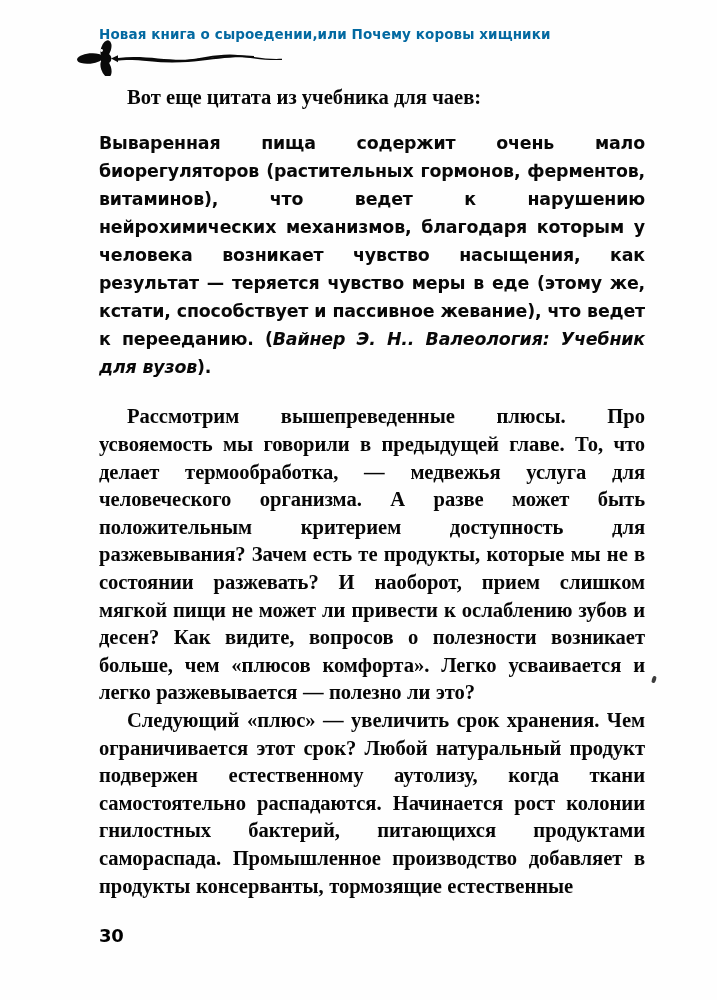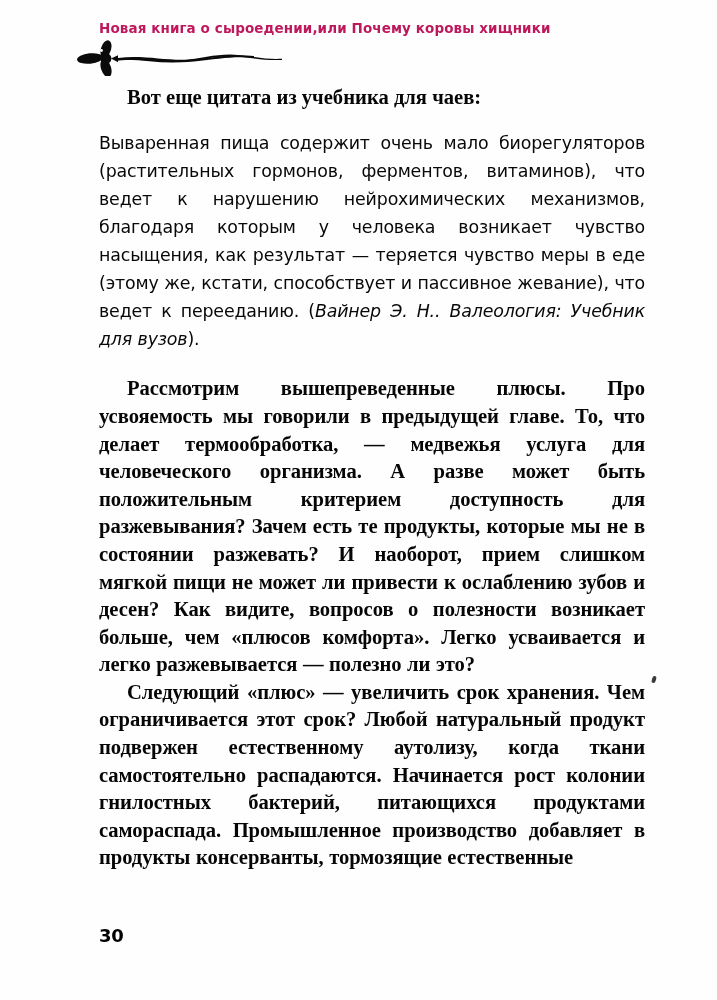--- a/index.html
+++ b/index.html
@@ -21,29 +21,29 @@
   .page {
     position: absolute;
     inset: 0;
     background: #fefefe;
   }
 
   
   .running-head {
     position: absolute;
     left: 99px;
-    top: 21px;
+    top: 27px;
     width: 560px;
     font-family: "DejaVu Sans", "Liberation Sans", sans-serif;
     font-size: 13.5px;
     font-weight: 700;
     letter-spacing: 0.1px;
     line-height: 1.1;
     white-space: nowrap;
-    color: #be185d;
+    color: #0369a1;
   }
 
   
   .ornament {
     position: absolute;
     left: 68px;
     top: 40px;
     width: 250px;
     height: 36px;
     pointer-events: none;
@@ -83,21 +83,21 @@
     color: #060606;
     text-indent: 28px;
   }
 
   
   blockquote.quote {
     margin: 0;
     padding: 0;
     font-family: "DejaVu Sans", "Liberation Sans", sans-serif;
     font-size: 17.4px;
-    font-weight: 400;
+    font-weight: 700;
     line-height: 28.1px;
     text-align: justify;
     text-justify: inter-word;
     color: #080808;
     letter-spacing: -0.15px;
   }
   blockquote.quote .src {
     font-style: italic;
   }
   .gap-md  { height: 17px; }

